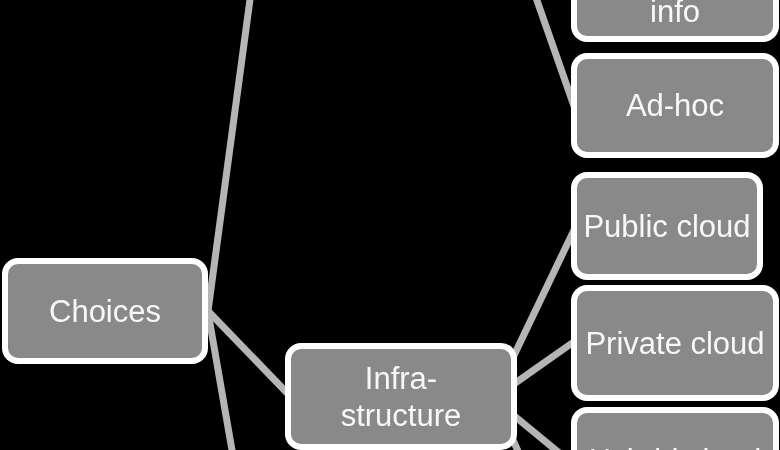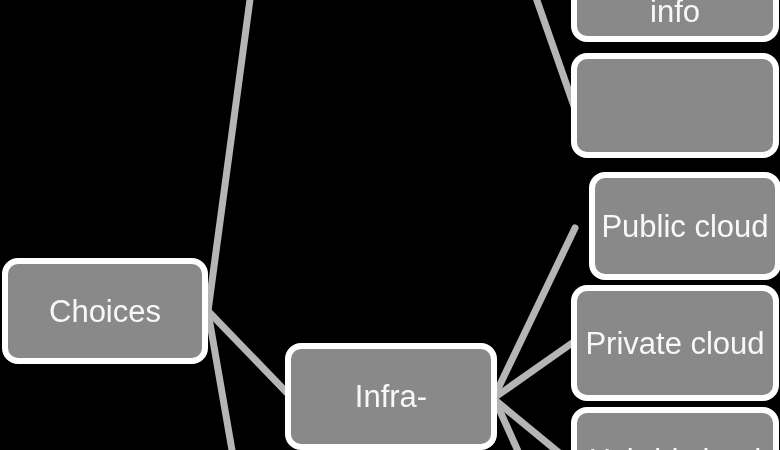--- a/index.html
+++ b/index.html
@@ -34,25 +34,25 @@
     display: flex;
     flex-direction: column;
     align-items: center;
     justify-content: center;
     text-align: center;
     white-space: nowrap;
   }
   .node span { display: block; }
   
   .node-choices        { left: 2px;   top: 258px; width: 206px; height: 106px; justify-content: center; }
-  .node-infrastructure { left: 285px; top: 343px; width: 212px; height: 107px; }
+  .node-infrastructure { left: 285px; top: 343px; width: 232px; height: 107px; }
   .node-info           { left: 571px; top: -64px; width: 208px; height: 106px;
                          justify-content: flex-end; padding-bottom: 6px; }
   .node-adhoc          { left: 571px; top: 53px;  width: 208px; height: 105px; }
-  .node-public-cloud   { left: 571px; top: 172px; width: 192px; height: 108px; margin-left: 18px; }
+  .node-public-cloud   { left: 571px; top: 172px; width: 192px; height: 108px; }
   .node-private-cloud  { left: 571px; top: 285px; width: 208px; height: 116px; }
   .node-hybrid-cloud   { left: 571px; top: 407px; width: 208px; height: 106px; }
 </style>
 </head>
 <body>
 
 <div class="stage">
 
   <svg class="connectors" width="780" height="450" viewBox="0 0 780 450">
     <g stroke="#b5b5b5" stroke-width="7" stroke-linecap="round" fill="none">
@@ -66,27 +66,29 @@
       <line x1="495" y1="400" x2="522" y2="460"></line>
     </g>
   </svg>
 
   <div class="node node-choices">
     <span>Choices</span>
   </div>
 
   <div class="node node-infrastructure">
     <span>Infra-</span>
+    <span>structure</span>
   </div>
 
   <div class="node node-info">
     <span>info</span>
   </div>
 
   <div class="node node-adhoc">
+    <span>Ad-hoc</span>
   </div>
 
   <div class="node node-public-cloud">
     <span>Public cloud</span>
   </div>
 
   <div class="node node-private-cloud">
     <span>Private cloud</span>
   </div>
 

